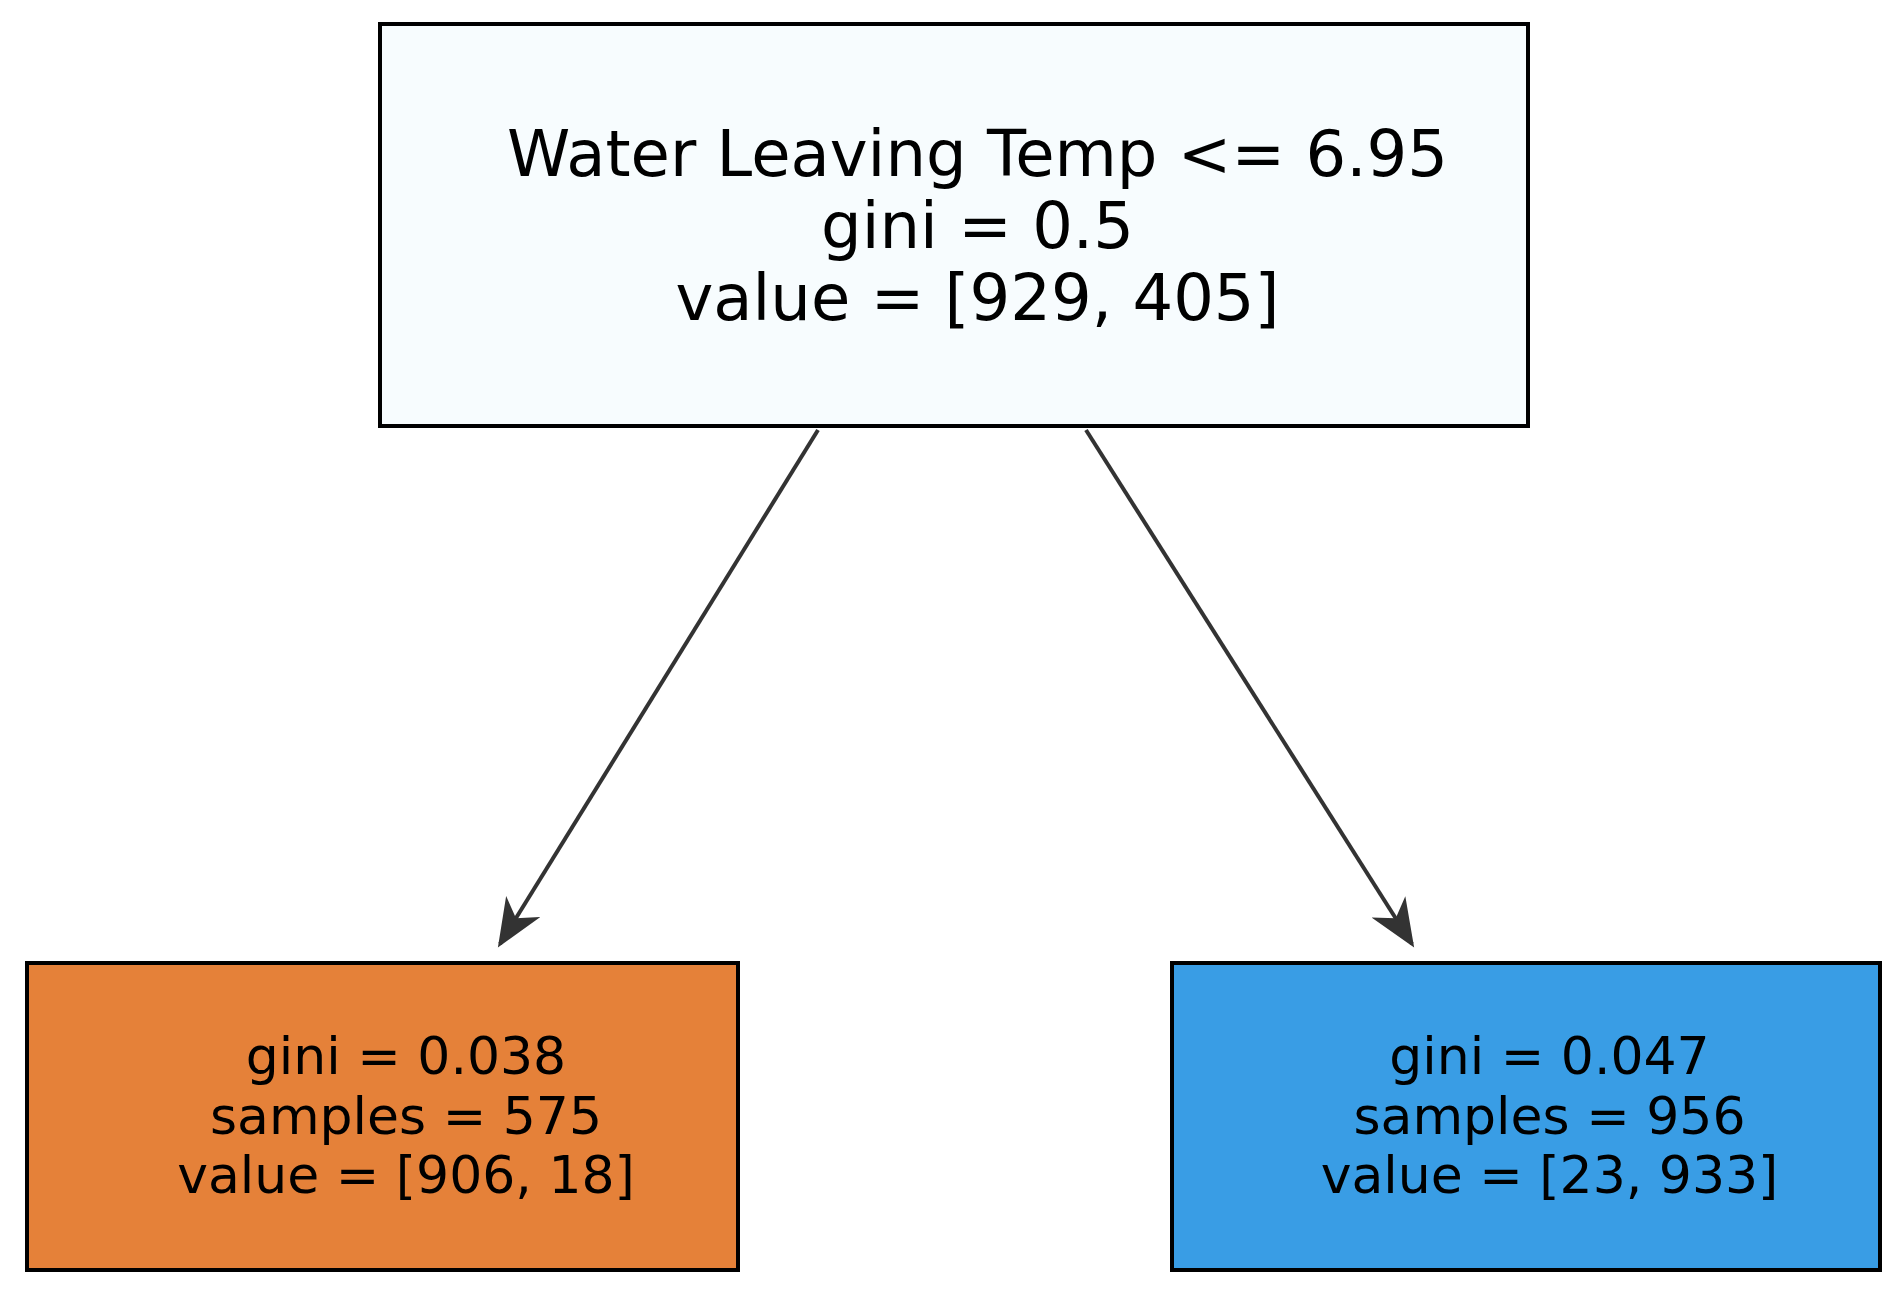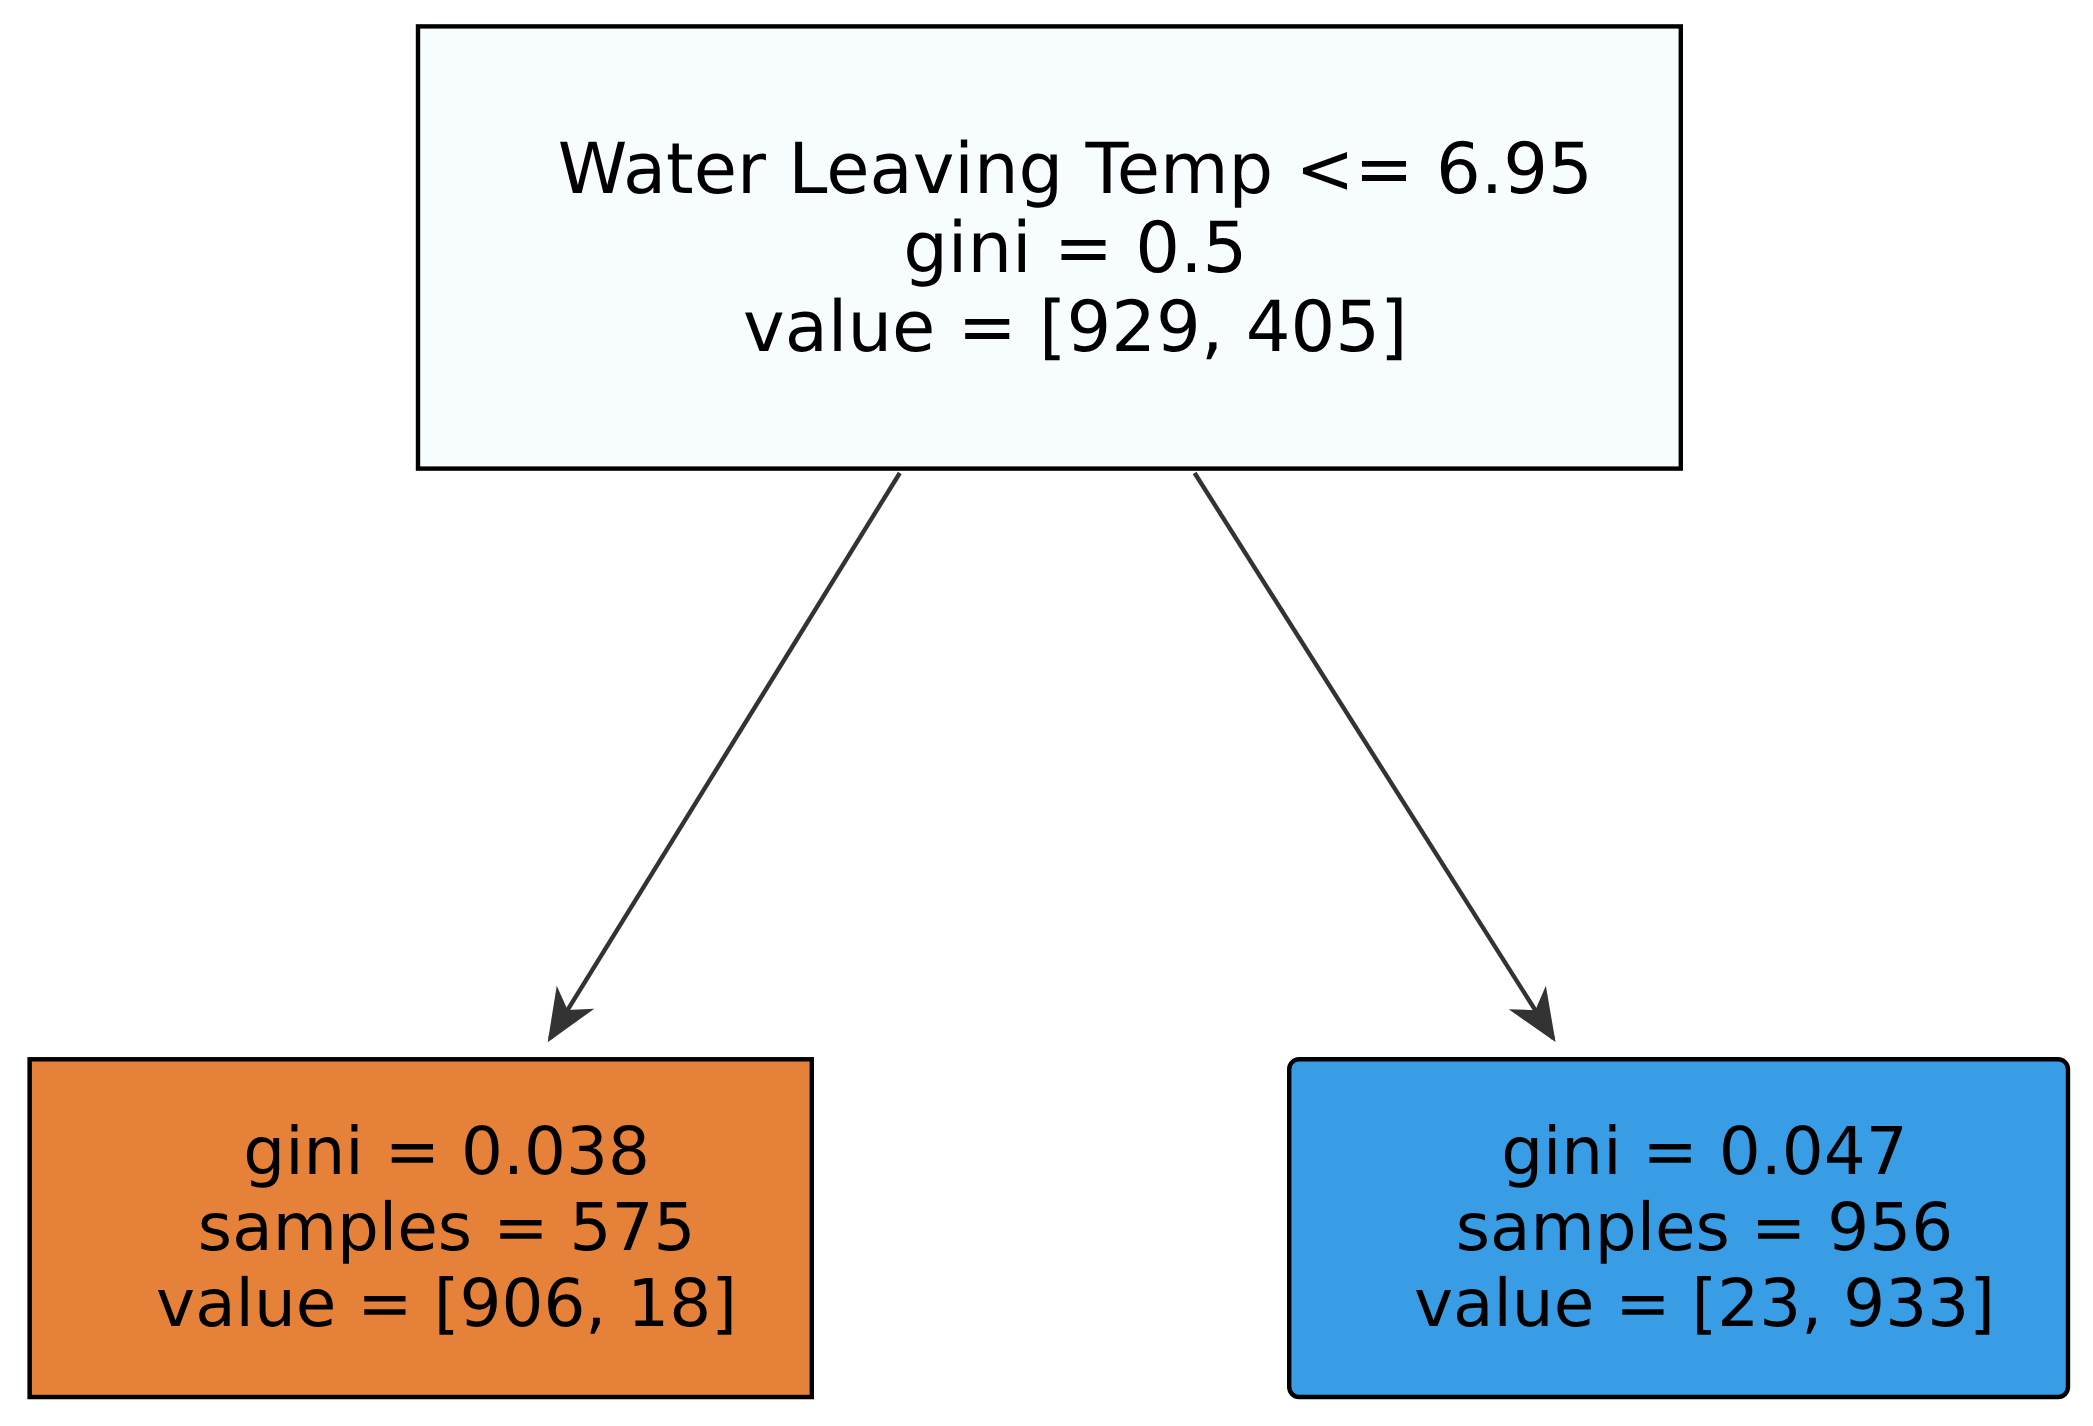--- a/index.html
+++ b/index.html
@@ -60,25 +60,24 @@
     width: 715px;
     height: 311px;
     background: #e58139;
   }
   #node-leaf-right {
     left: 1170px;
     top: 961px;
     width: 712px;
     height: 311px;
     background: #399de5;
-    border-radius: 11px;
   }
   #node-leaf-left .node-line,
   #node-leaf-right .node-line {
-    font-size: 60px;
+    font-size: 52px;
     line-height: 1.15;
   }
 </style>
 </head>
 <body>
 
 <div id="canvas">
 
   <svg class="tree-svg" viewBox="0 0 1903 1296">
     <defs>

